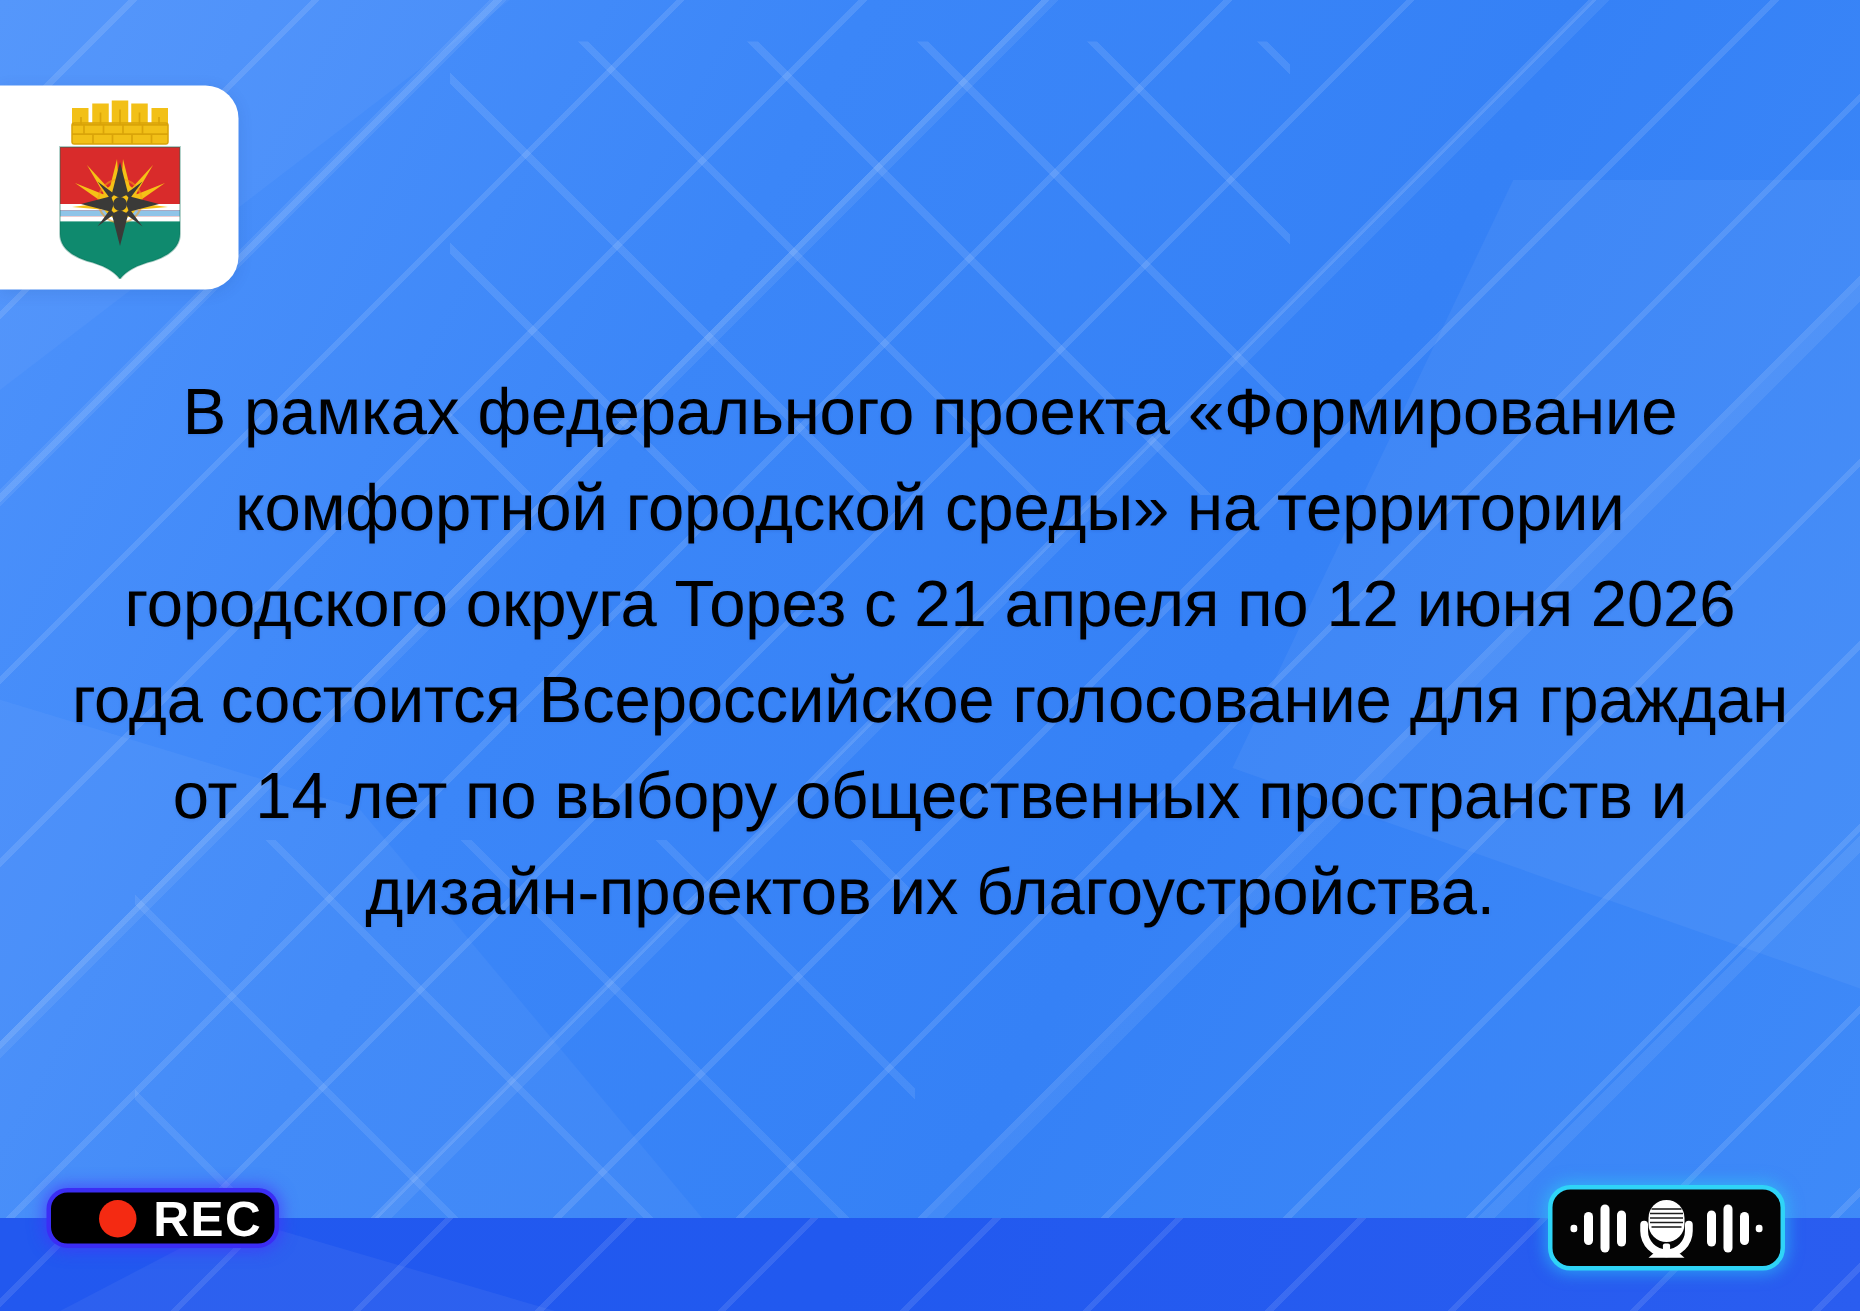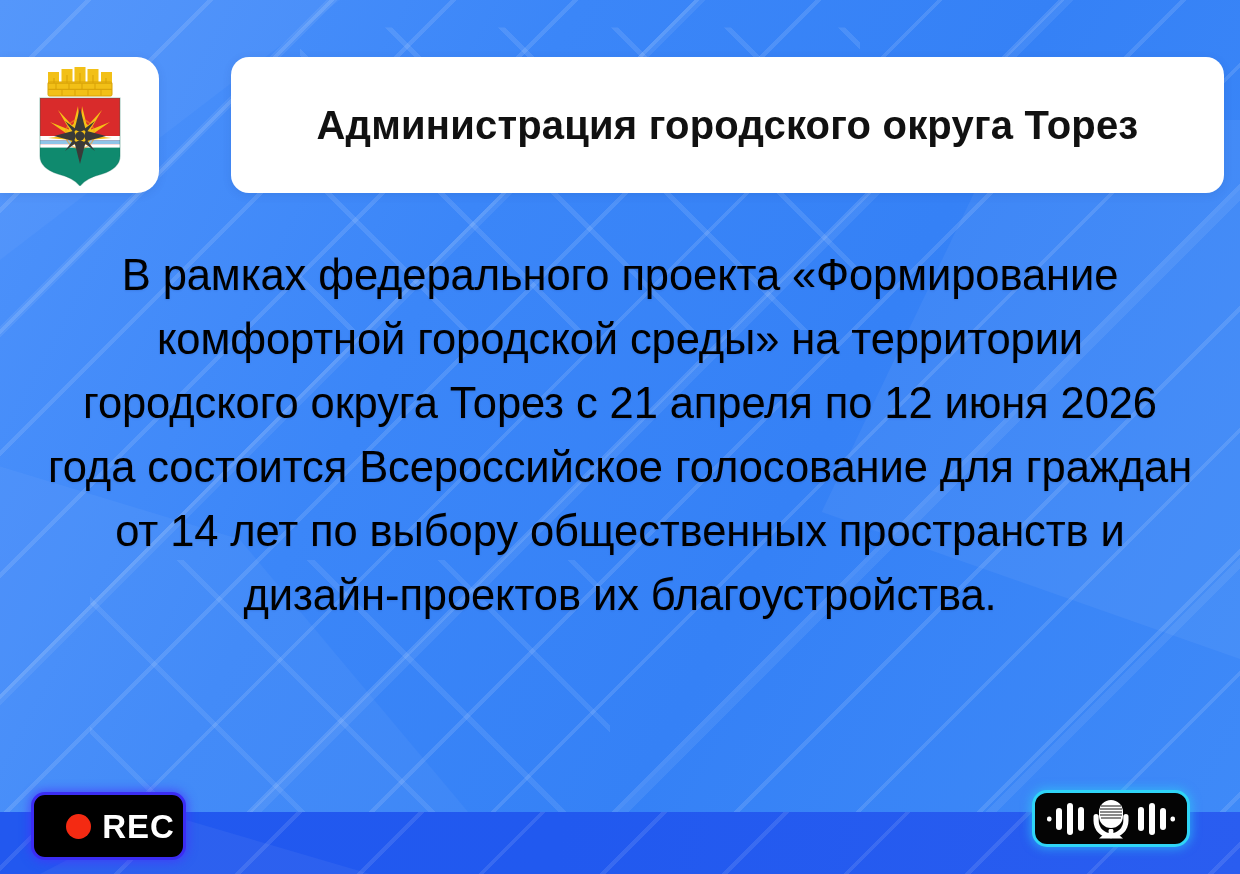--- a/index.html
+++ b/index.html
@@ -174,21 +174,21 @@
     font-weight: normal;
     line-height: 64px;
     letter-spacing: -0.1px;
     text-shadow: 0 1px 2px rgba(20,60,150,0.18);
   }
 
   
   .rec-badge {
     position: absolute;
     left: 31px; top: 792px;
-    width: 155px; height: 68px;
+    width: 155px; height: 40px;
     background: #000000;
     border: 3px solid #3b2df4;
     border-radius: 14px;
     display: flex; align-items: center; justify-content: center;
     gap: 11px;
     box-shadow: 0 0 10px 2px rgba(70,50,250,0.65);
     padding-left: 24px;
   }
   .rec-dot {
     width: 25px; height: 25px;
@@ -314,23 +314,20 @@
             <path d="M15,15   L3.5,6.5   L6.5,3.5 Z"></path>
             <circle cx="0" cy="0" r="4.6"></circle>
           </g>
         </g>
 
         <path d="M14 34 H94 V92 Q94 104 76 110 Q60 114 54 122 Q48 114 32 110 Q14 104 14 92 Z" fill="none" stroke="#0c6f58" stroke-width="1.2" opacity="0.35"></path>
       </svg>
     </span>
   </div>
 
-  <div class="title-card">
-    <div class="title-text nowrap" style="font-size: 40px;">Администрация городского округа Торез</div>
-  </div>
 
   <div class="body-text">В рамках федерального проекта «Формирование комфортной городской среды» на территории городского округа Торез с 21 апреля по 12 июня 2026 года состоится Всероссийское голосование для граждан от 14 лет по выбору общественных пространств и дизайн-проектов их благоустройства.</div>
 
   <div class="rec-badge">
     <span class="rec-dot"></span>
     <span class="rec-label">REC</span>
   </div>
 
   <div class="mic-widget">
     <span>

